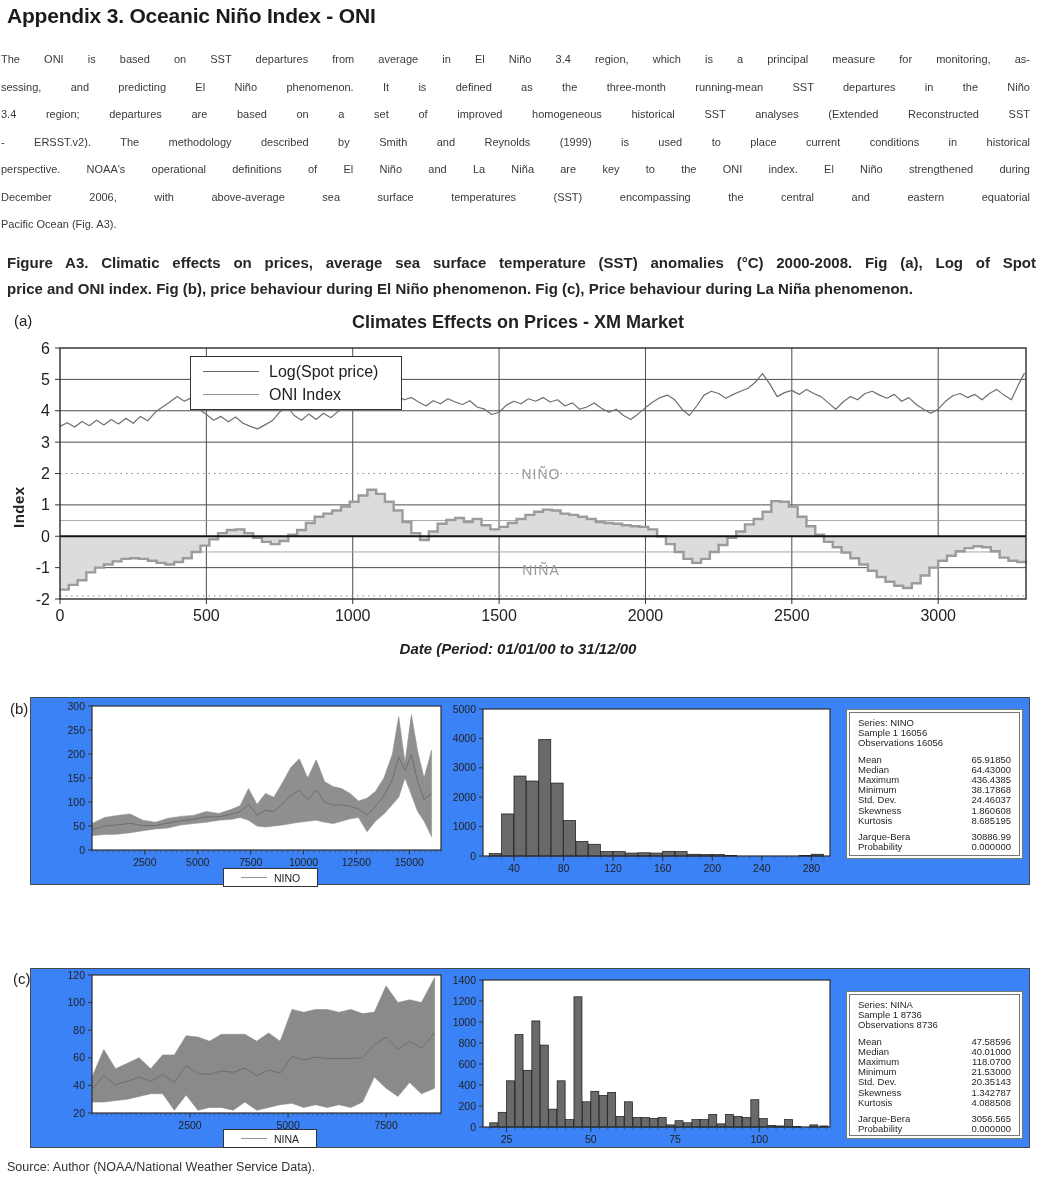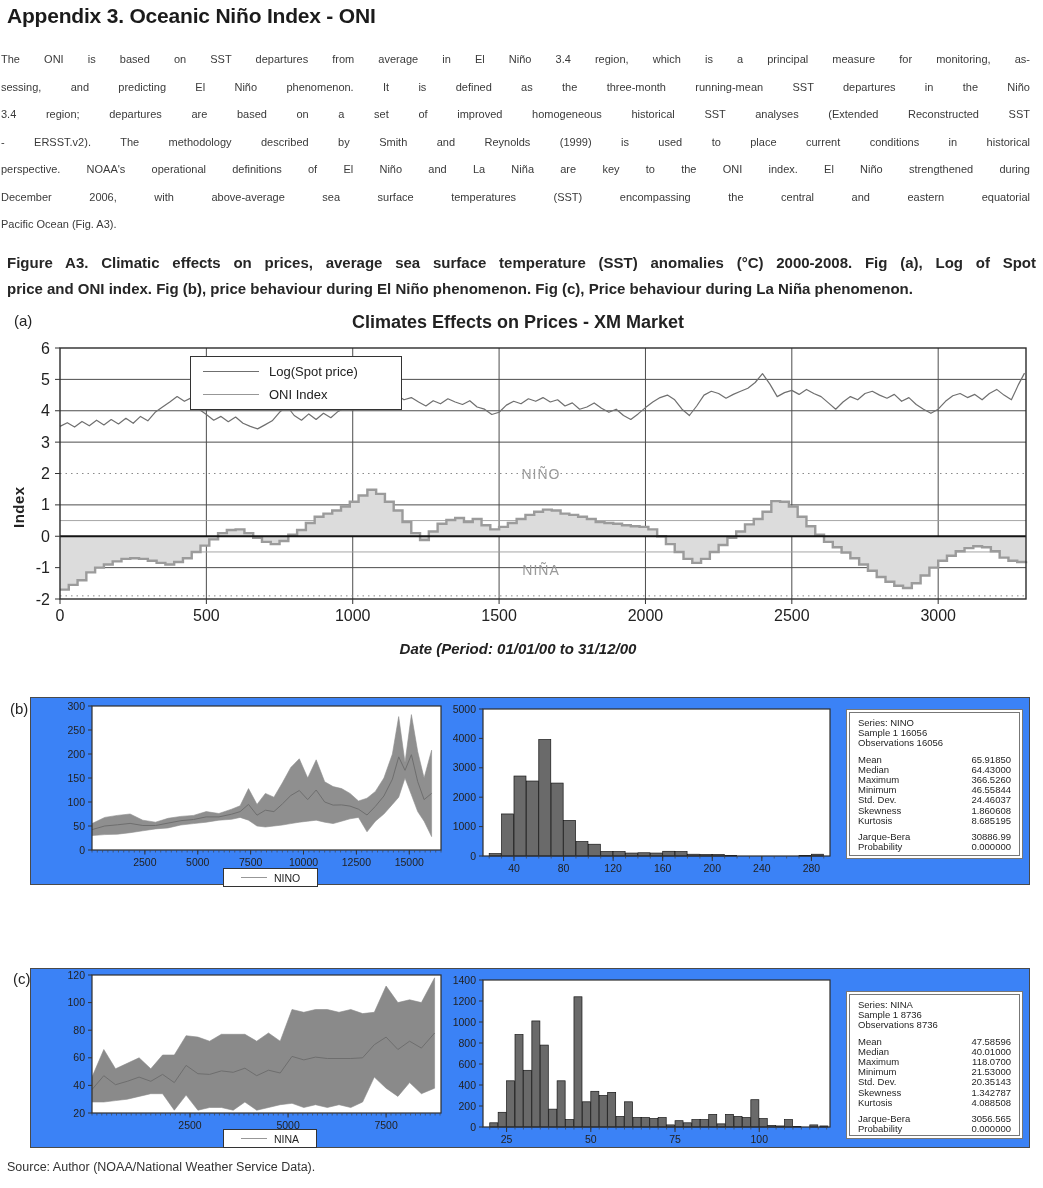--- a/index.html
+++ b/index.html
@@ -12,21 +12,21 @@
   .panel-label{position:absolute;font-size:15px;color:#222;}
   .fig-a{position:absolute;left:0;top:310px;width:1043px;height:370px;}
   .fig-a-title{position:absolute;left:0;top:2px;width:1036px;text-align:center;font-size:18px;font-weight:bold;color:#222;}
   .fig-a svg{position:absolute;left:0;top:28px;}
   .fig-a-ylabel{position:absolute;left:10px;top:218px;transform:rotate(-90deg);transform-origin:left top;
                 font-size:15px;font-weight:bold;color:#222;letter-spacing:0.5px;}
   .legend-a{position:absolute;left:190px;top:46px;width:212px;border:1.4px solid #333;background:#fff;padding:3px 0;box-sizing:border-box;}
   .legend-row{display:flex;align-items:center;height:23px;padding-left:12px;gap:10px;}
   .lg-line{display:inline-block;width:56px;border-top:1.4px solid #6f6f6f;}
   .l2,.l3,.l4{border-top-color:#979797;}
-  .lg-txt{font-size:13px;color:#222;}
+  .lg-txt{font-size:16px;color:#222;}
   .anno{position:absolute;width:90px;text-align:center;font-size:14px;color:#9a9a9a;letter-spacing:1px;}
   .nino{left:496px;top:156px;}
   .nina{left:496px;top:252px;}
   .fig-a-xlabel{position:absolute;left:0;top:330px;width:1036px;text-align:center;font-size:15px;font-weight:bold;color:#222;font-style:italic;}
   .row-box{position:absolute;left:30px;width:1000px;background:#3b82f6;border:1.2px solid #4a4a4a;box-sizing:border-box;}
   .row-box svg{position:absolute;}
   .ts-legend{position:absolute;display:flex;align-items:center;gap:7px;border:1.2px solid #333;background:#fff;padding:1px 17px;height:15px;}
   .ts-legend .lg-line{width:26px;}
   .ts-legend .lg-txt{font-size:10.5px;}
   .stats-box{position:absolute;border:1px solid #777;background:#fff;padding:2px;box-sizing:border-box;}
@@ -329,25 +329,25 @@
           <div class="srow">
             <span>Mean</span>
             <span>65.91850</span>
           </div>
           <div class="srow">
             <span>Median</span>
             <span>64.43000</span>
           </div>
           <div class="srow">
             <span>Maximum</span>
-            <span>366.5260</span>
+            <span>436.4385</span>
           </div>
           <div class="srow">
             <span>Minimum</span>
-            <span>46.55844</span>
+            <span>38.17868</span>
           </div>
           <div class="srow">
             <span>Std. Dev.</span>
             <span>24.46037</span>
           </div>
           <div class="srow">
             <span>Skewness</span>
             <span>1.860608</span>
           </div>
           <div class="srow">

